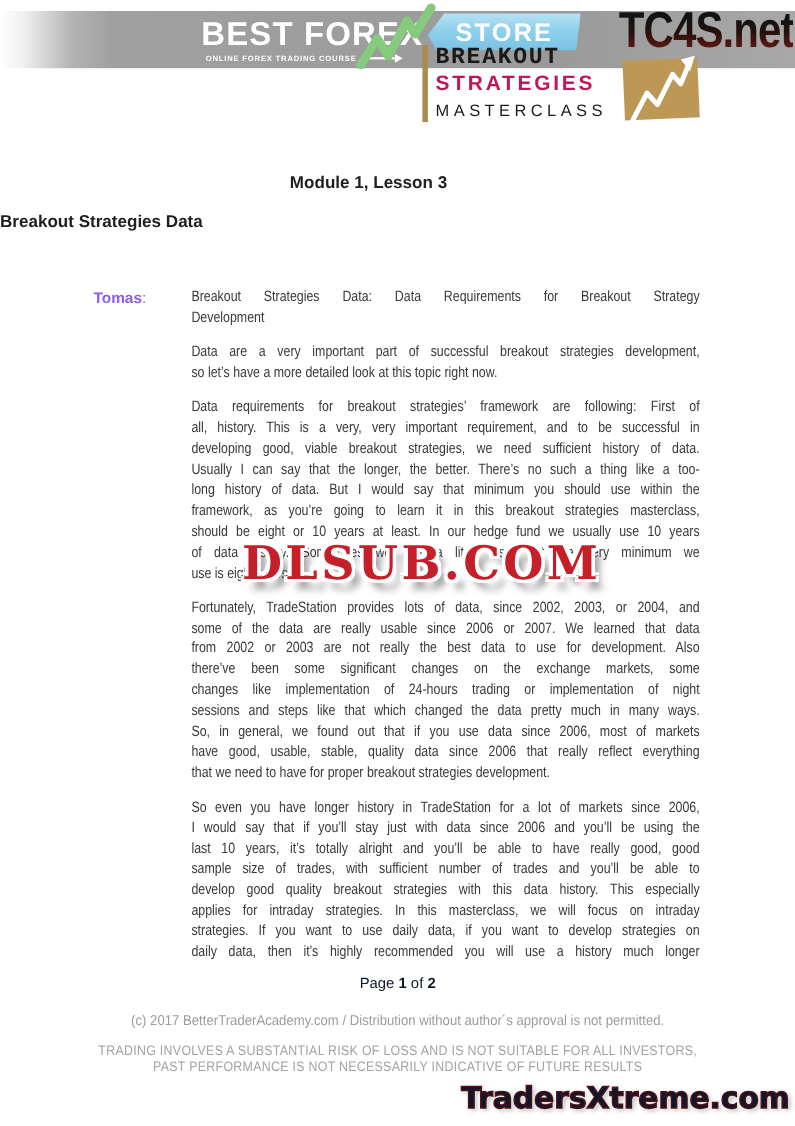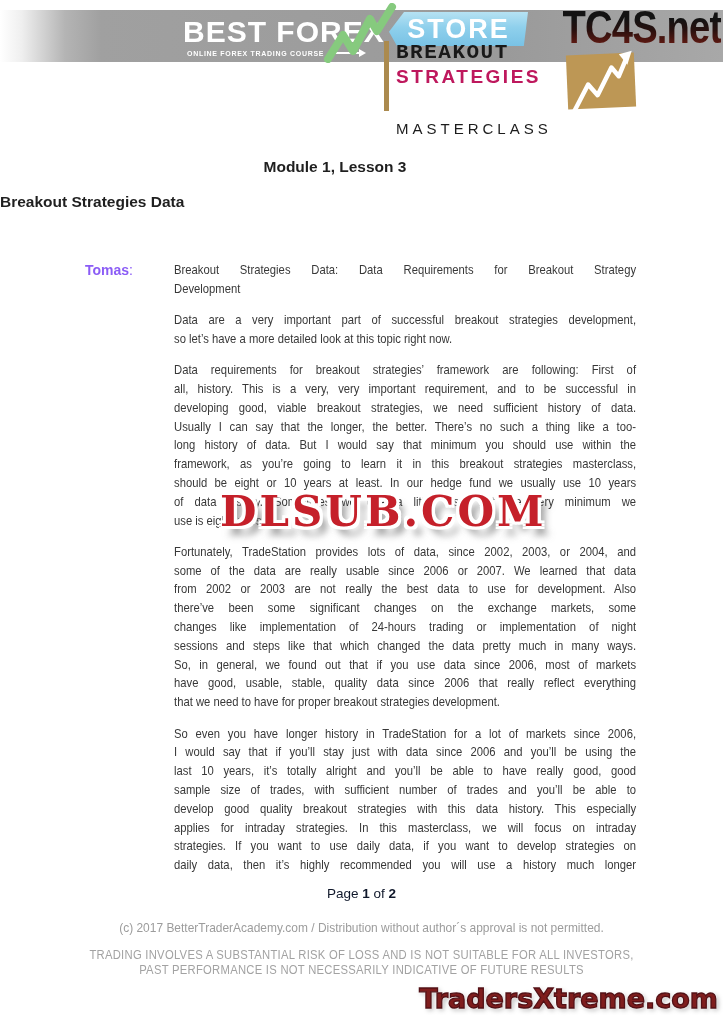--- a/index.html
+++ b/index.html
@@ -14,32 +14,32 @@
   .tagline-row{position:absolute;left:187px;top:49px;display:flex;align-items:center;z-index:2;}
   .tagline{font-size:7px;font-weight:bold;color:#ffffff;letter-spacing:.7px;}
   .tagline-line{width:30px;height:2px;background:#ffffff;margin-left:5px;}
   .tagline-head{width:0;height:0;border-left:7px solid #ffffff;border-top:4px solid transparent;
     border-bottom:4px solid transparent;}
   .zigzag-green{position:absolute;left:324px;top:3px;z-index:3;}
   .store-box{position:absolute;left:389px;top:12px;width:139px;height:34px;z-index:4;
     background:linear-gradient(#b6e2f3 0%,#8fd0ec 45%,#79c2e5 100%);
     clip-path:polygon(15px 0,100% 0,97% 100%,8px 100%,0 58%);
     display:flex;align-items:center;justify-content:center;}
-  .store-text{font-size:27px;font-weight:bold;color:#ffffff;letter-spacing:2px;}
+  .store-text{font-size:23px;font-weight:bold;color:#ffffff;letter-spacing:2px;}
   .tc4s{position:absolute;right:2px;top:0px;z-index:7;font-size:46px;font-weight:bold;
     letter-spacing:-1px;transform:scaleX(.83);transform-origin:100% 0;
     background:linear-gradient(#131313 35%,#27100e 55%,#7c1e14 95%);
     -webkit-background-clip:text;background-clip:text;color:transparent;}
   .gold-bar{position:absolute;left:384px;top:41px;width:5px;height:70px;background:#ab8a4e;z-index:5;}
   .course-breakout{position:absolute;left:396px;top:41px;font-size:21px;font-weight:bold;
     letter-spacing:1.5px;color:#191919;z-index:5;font-family:Liberation Mono, monospace;}
   .course-strategies{position:absolute;left:396px;top:66px;font-size:19px;font-weight:bold;
     letter-spacing:2.5px;color:#be185d;z-index:5;}
   .course-masterclass{position:absolute;left:396px;top:92px;font-size:15px;font-weight:400;
-    letter-spacing:4px;color:#1c1c1c;z-index:5;margin-top:28px;}
+    letter-spacing:4px;color:#1c1c1c;z-index:5;}
   .gold-square{position:absolute;left:567px;top:54px;width:68px;height:54px;background:#bd9755;
     transform:rotate(-2.5deg);z-index:6;}
   .gold-square svg{position:absolute;left:0;top:-12px;overflow:visible;}
 
   
   .title1{position:absolute;left:16px;top:158px;width:638px;text-align:center;
     font-size:15.5px;font-weight:bold;color:#1f1f1f;}
   .title2{position:absolute;left:0;top:193px;width:723px;text-align:left;
     font-size:15.5px;font-weight:bold;color:#1f1f1f;}
 
@@ -56,21 +56,21 @@
   
   .dlsub{position:absolute;left:220px;top:487px;z-index:10;
     font-family:"DejaVu Serif",serif;font-weight:bold;font-size:42px;letter-spacing:3px;
     color:#c5202a;
     text-shadow:
       -3px -3px 0 #fff,3px -3px 0 #fff,-3px 3px 0 #fff,3px 3px 0 #fff,
       0 -3px 0 #fff,0 3px 0 #fff,-3px 0 0 #fff,3px 0 0 #fff,
       7px 9px 7px rgba(90,90,90,.6);}
   .traders{position:absolute;right:5px;top:983px;z-index:10;
     font-family:"DejaVu Sans",sans-serif;font-weight:bold;font-size:27px;letter-spacing:0px;
-    color:#7f1d1d;-webkit-text-stroke:1.3px #511015;
+    color:#0f172a;-webkit-text-stroke:1.3px #511015;
     text-shadow:0 0 2px #fff,0 0 4px #fff,2px 2px 5px rgba(0,0,0,.35);}
 
   
   .page-indicator{position:absolute;left:0;top:886px;width:723px;text-align:center;
     font-size:13.5px;color:#0f172a;}
   .page-indicator b{font-weight:bold;}
   .copyright{position:absolute;left:0;top:920px;width:723px;text-align:center;
     font-size:13px;color:#9c9c9c;transform:scaleX(.92);}
   .disclaimer1{position:absolute;left:0;top:948px;width:723px;text-align:center;
     font-size:12.5px;color:#a2a2a2;letter-spacing:.3px;transform:scaleX(.9);}

